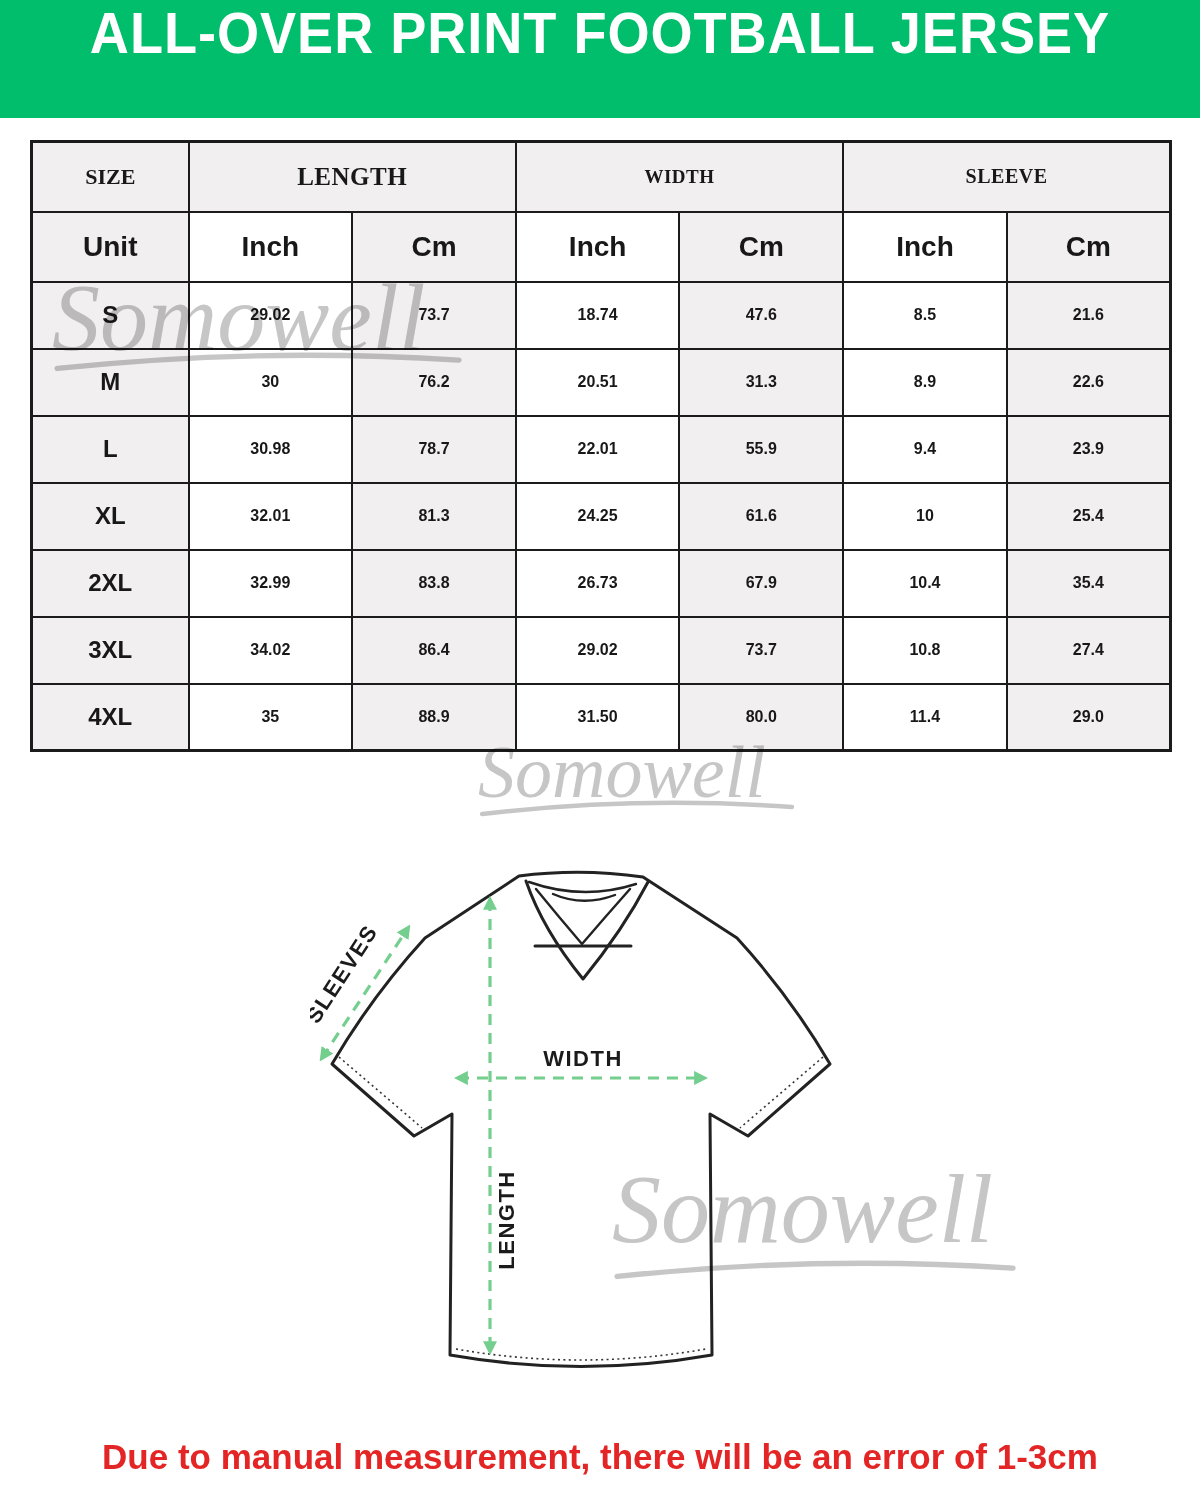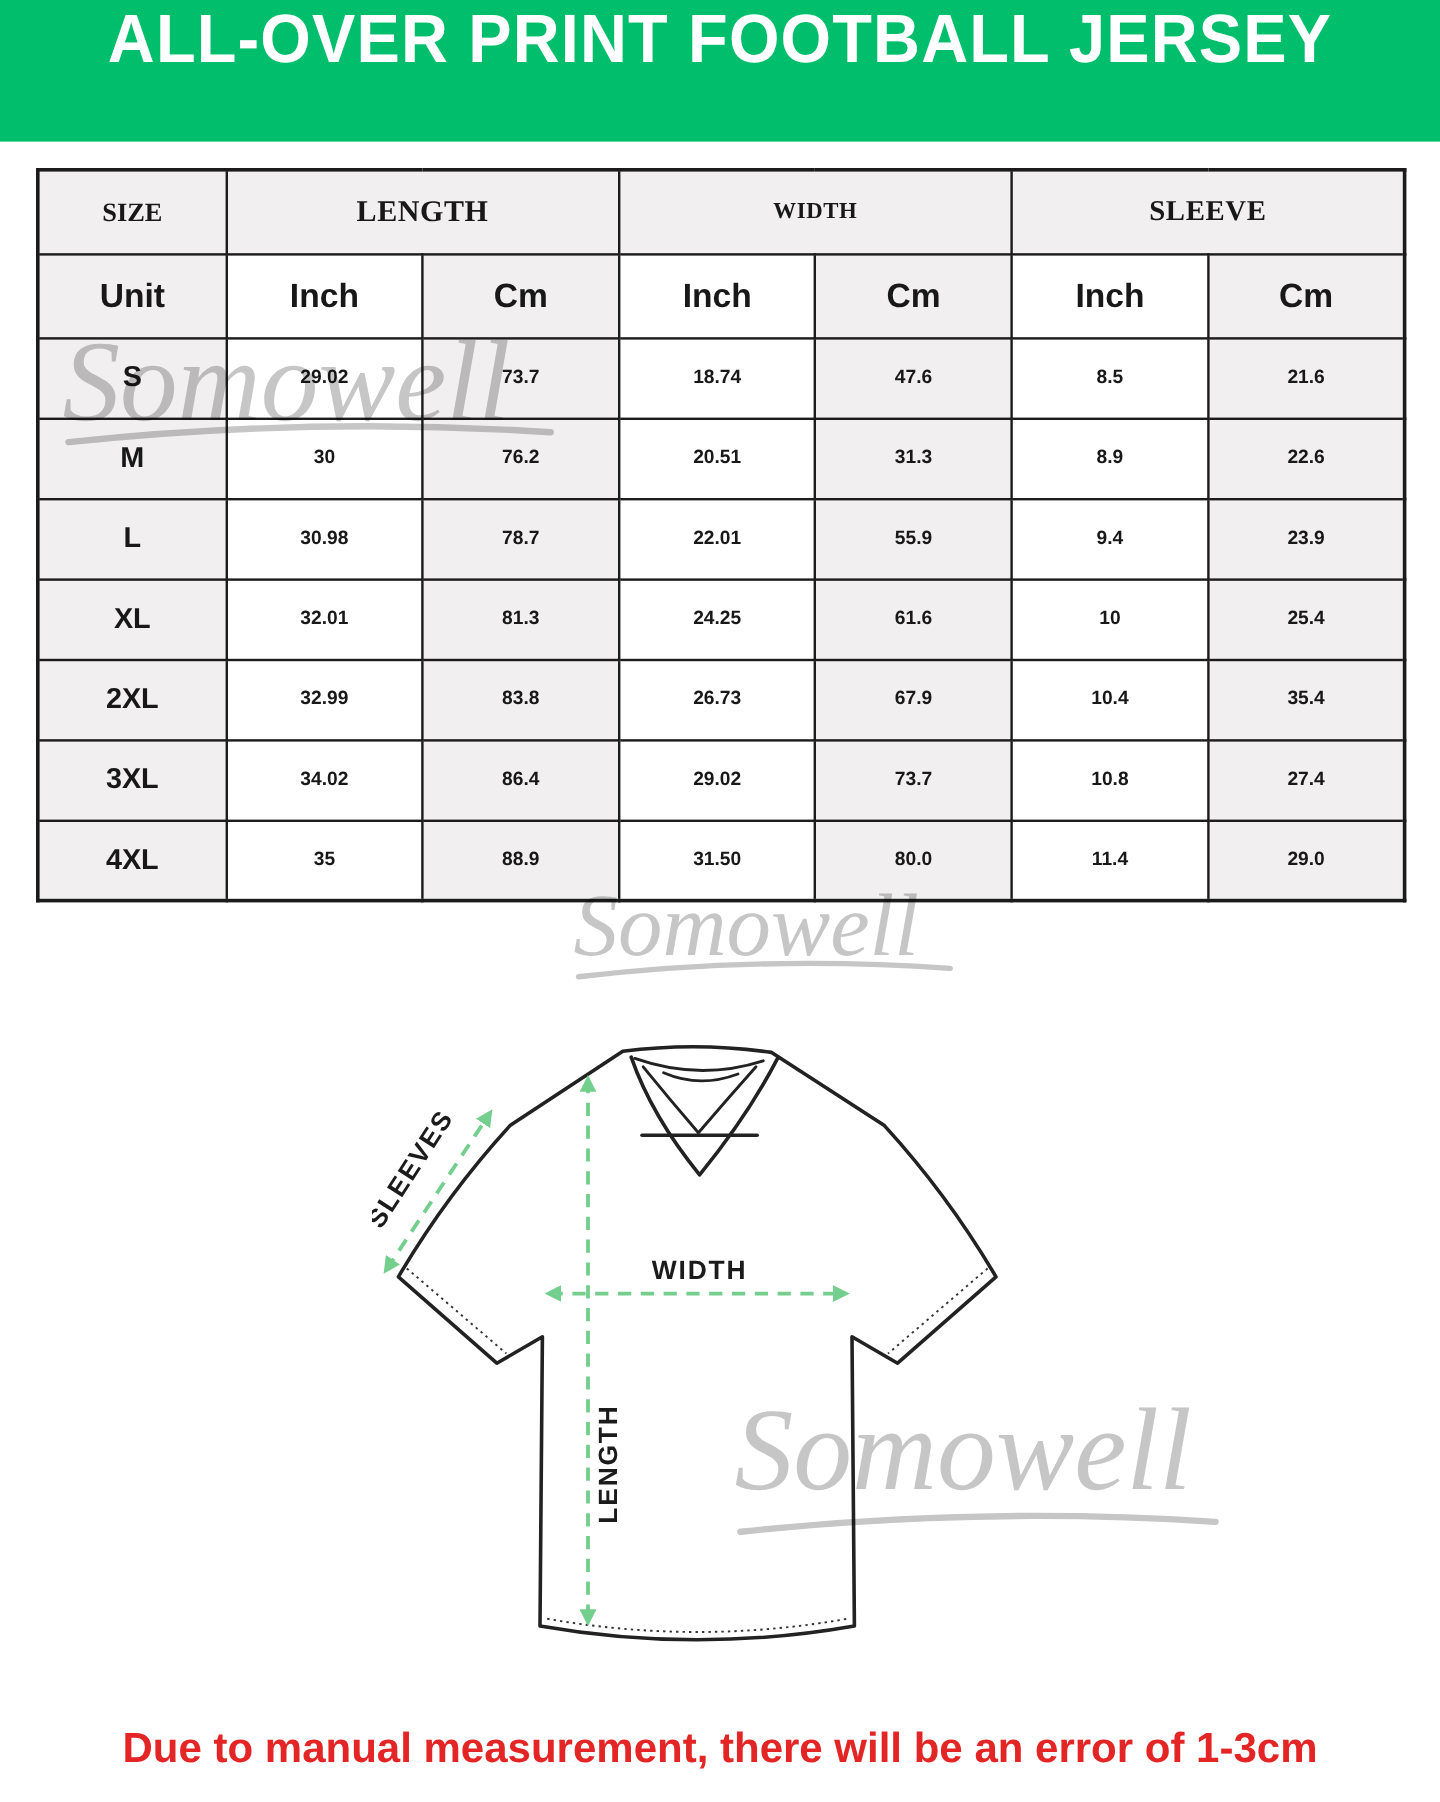--- a/index.html
+++ b/index.html
@@ -19,21 +19,21 @@
                    vertical-align:middle;font-weight:700;color:var(--text_dark,#181818);padding:0;}
   .size-table thead tr{height:70px;}
   .size-table tbody tr{height:67px;}
   .size-table th:nth-child(odd),.size-table td:nth-child(odd){background:var(--cell_gray,#f1efef);}
   .size-table th:nth-child(even),.size-table td:nth-child(even){background:#ffffff;}
   .size-table thead tr.group-row th{background:var(--cell_gray,#f1efef);font-family:Liberation Serif, serif;}
   .size-table col.c-size{width:157px;}
   th.h-size{font-size:22px;}
   th.h-length{font-size:25px;letter-spacing:.5px;}
   th.h-width{font-size:19px;letter-spacing:.5px;}
-  th.h-sleeve{font-size:24px;letter-spacing:.5px;}
+  th.h-sleeve{font-size:20px;letter-spacing:.5px;}
   .size-table thead tr.unit-row th{font-size:28px;}
   .size-table tbody th{font-size:24px;}
   .size-table tbody td{font-size:16px;}
 
   
   .jersey-wrap{position:absolute;left:310px;top:868px;width:560px;height:505px;z-index:1;}
   .jersey-wrap svg{display:block;width:100%;height:100%;}
   .outline{fill:none;stroke:#222;stroke-width:3;stroke-linejoin:round;stroke-linecap:round;}
   .outline-thin{fill:none;stroke:#222;stroke-width:2.4;stroke-linejoin:round;stroke-linecap:round;}
   .stitch{fill:none;stroke:#333;stroke-width:1.6;stroke-dasharray:2 3.4;}

